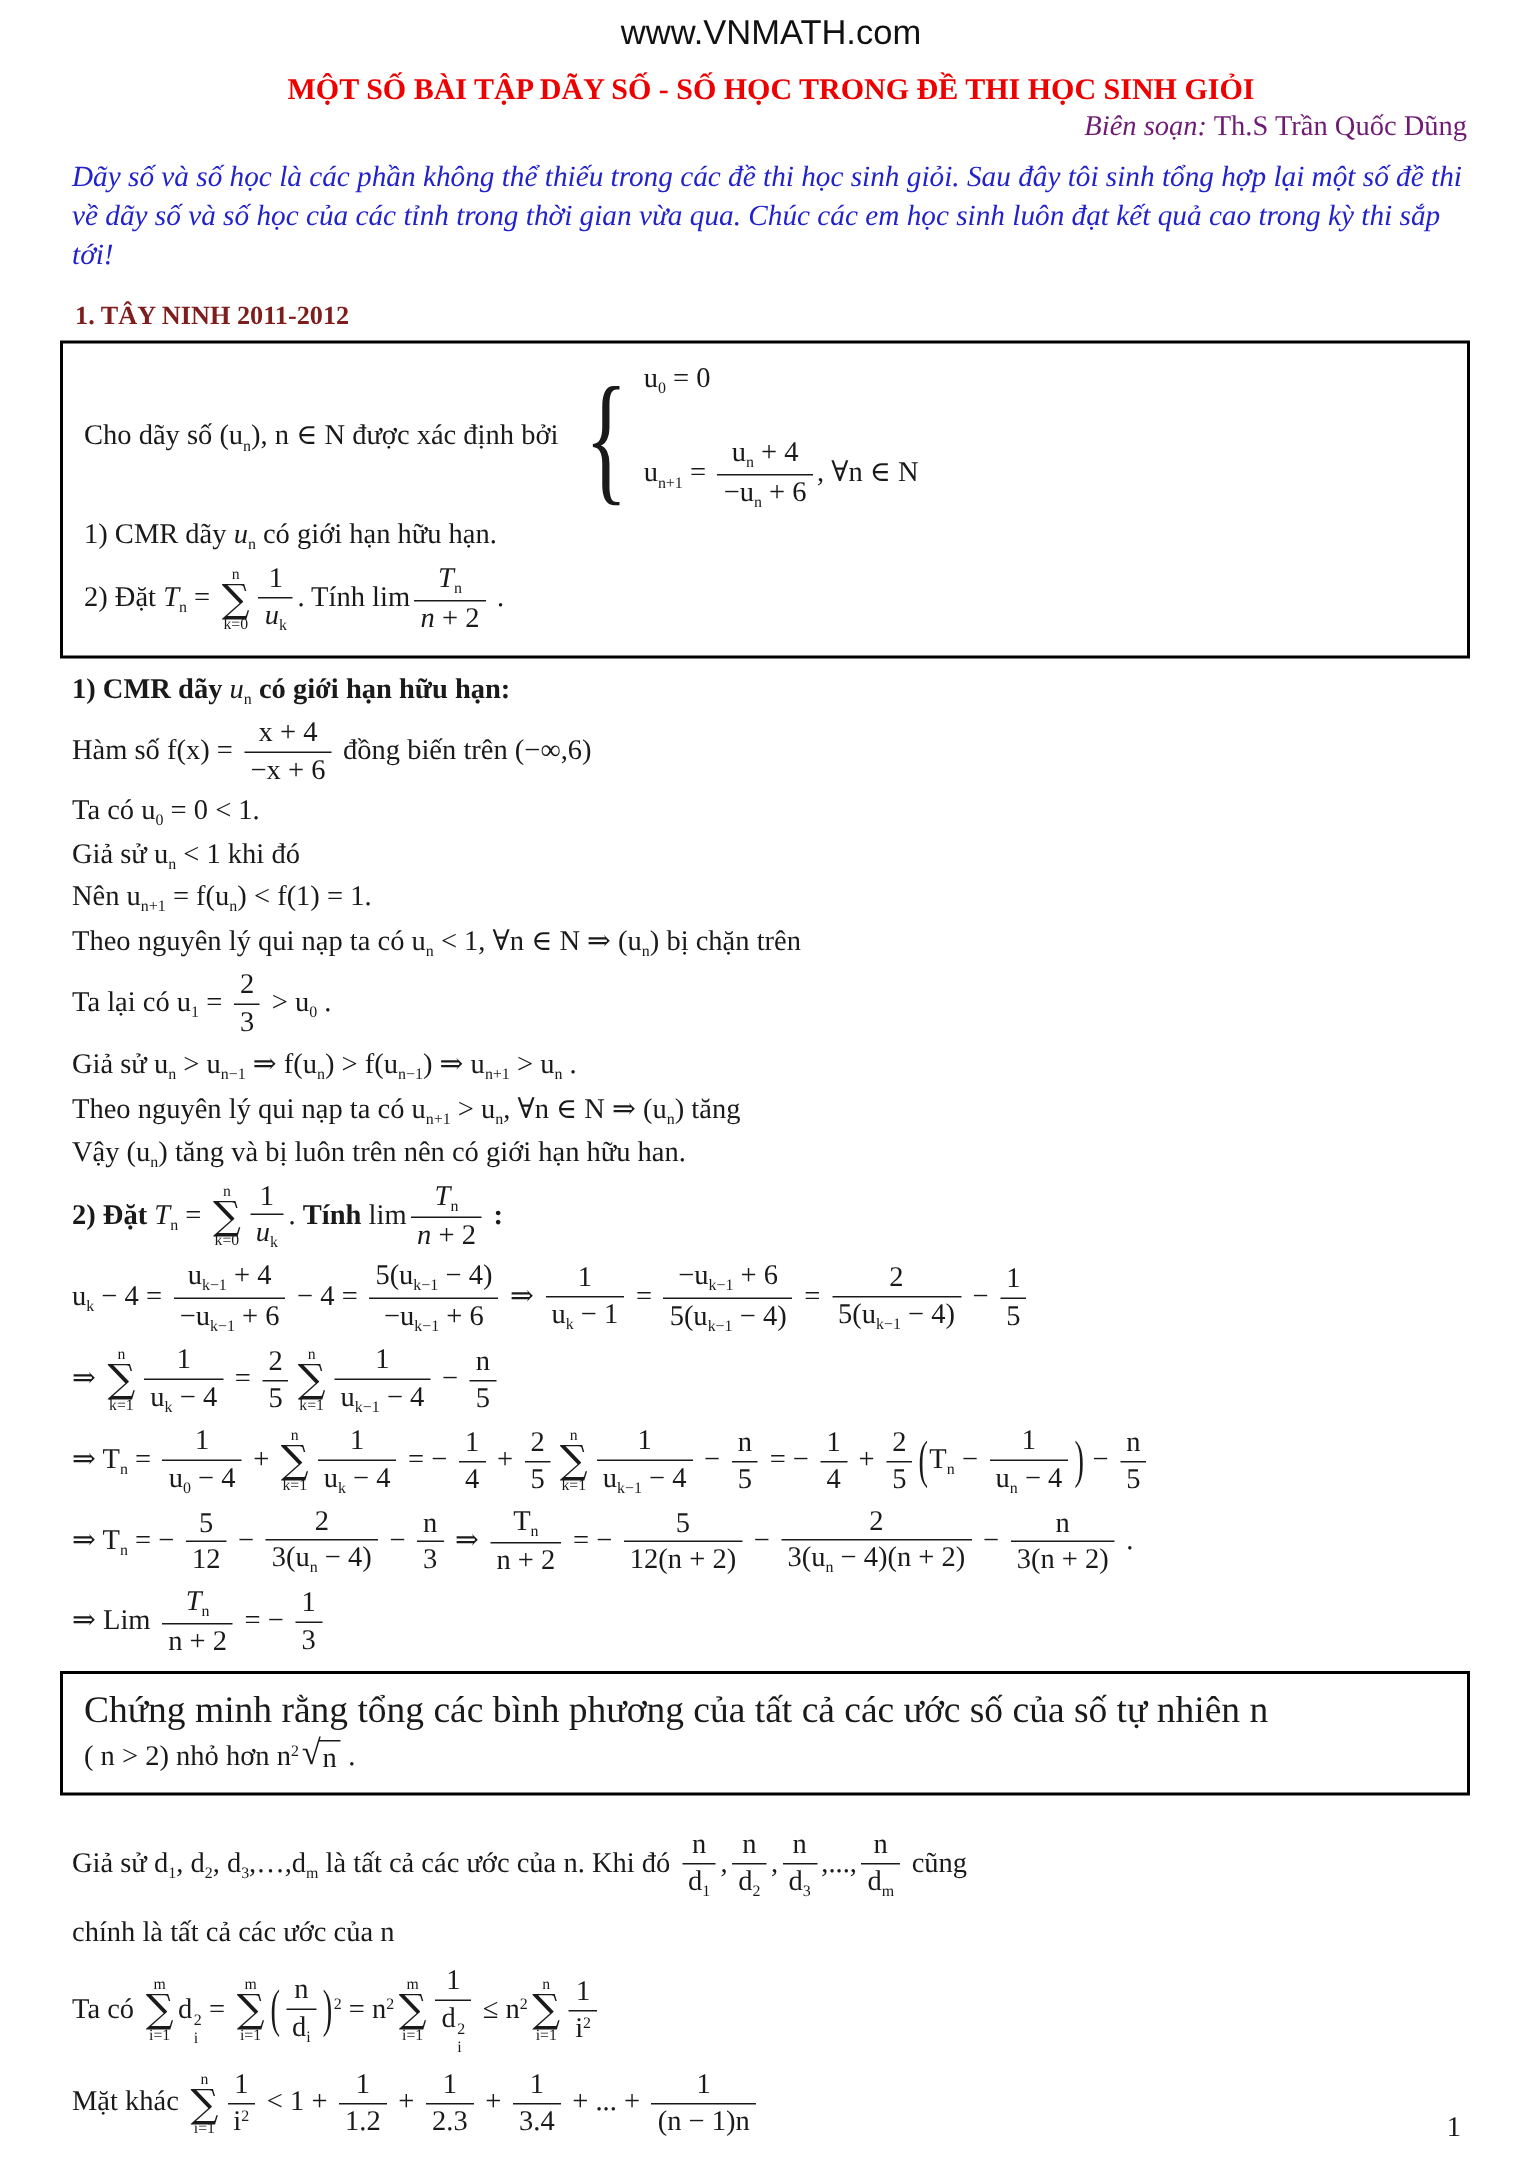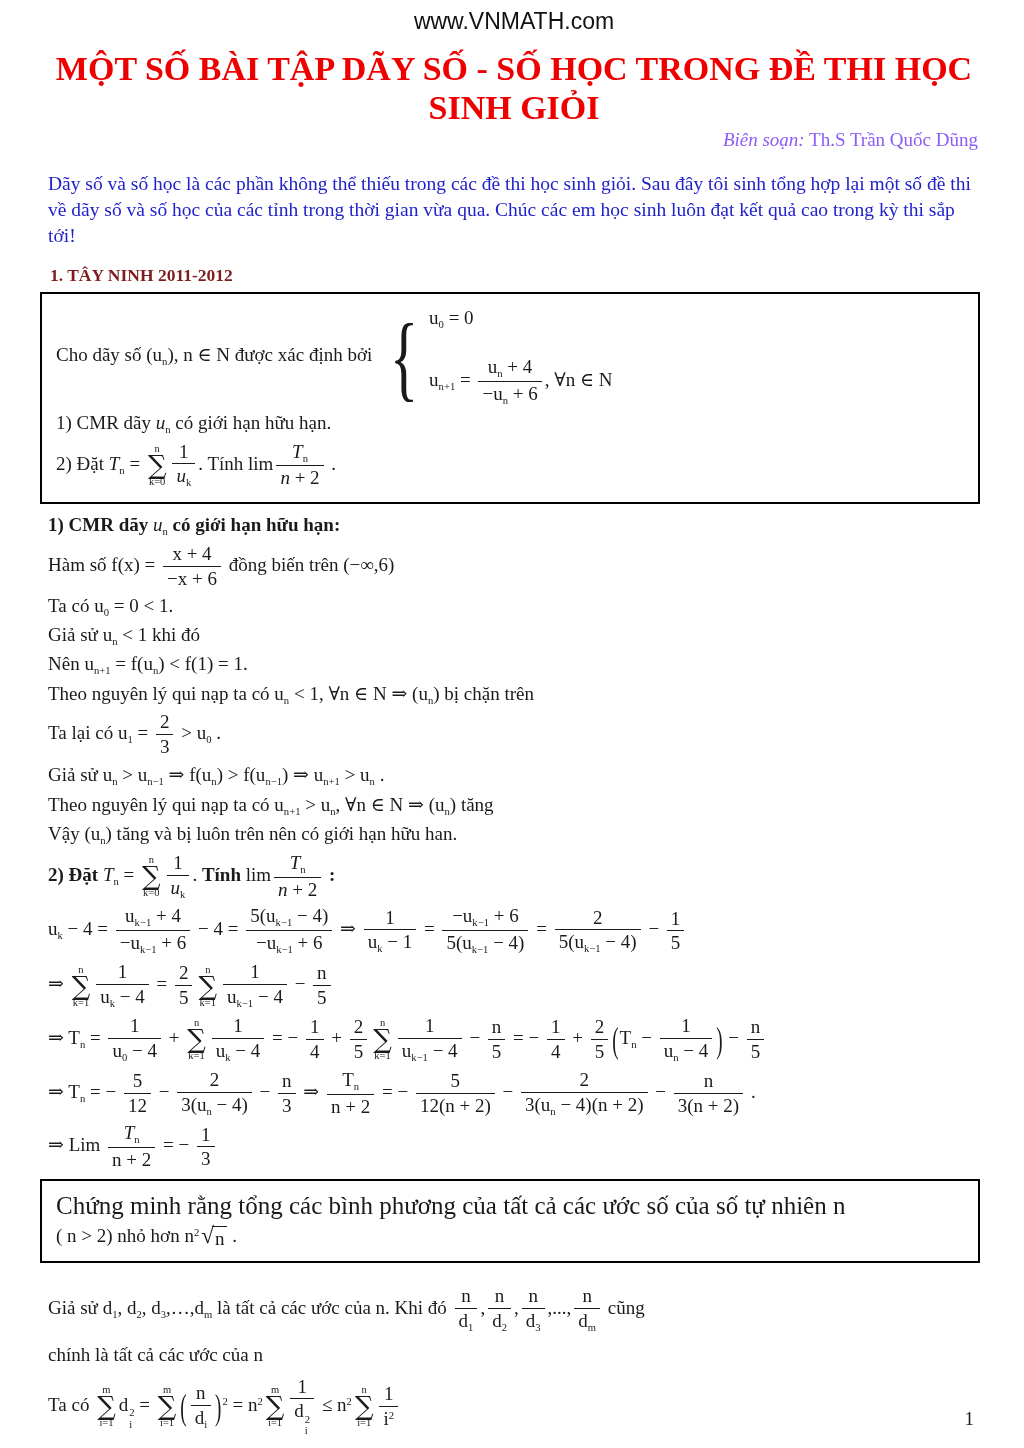--- a/index.html
+++ b/index.html
@@ -3,24 +3,24 @@
 <meta charset="utf-8">
 <style>
   html,body{margin:0;padding:0;background:#ffffff;}
   .page{
     width:1018px;height:1448px;box-sizing:border-box;position:relative;
     padding:8px 38px 0 48px;background:#fff;overflow:hidden;
     font-family:"Liberation Serif","DejaVu Serif",serif;color:#1a1a1a;
   }
   .watermark{text-align:center;font-family:"Liberation Sans","DejaVu Sans",sans-serif;
     font-size:23px;color:#111;margin-bottom:14px;}
-  .title{text-align:center;font-weight:bold;font-size:34px;margin:10px 0 2px 0;line-height:1.15;}
+  .title{text-align:center;font-weight:bold;font-size:20px;margin:10px 0 2px 0;line-height:1.15;}
   .byline{text-align:right;font-size:19px;margin:2px 2px 0 0;}
   .byline .lbl{font-style:italic;}
-  .intro{font-size:19.5px;line-height:1.33;margin:20px 0 0 0;}
+  .intro{font-style:italic;font-size:19.5px;line-height:1.33;margin:10px 0 0 0;}
   .sect{font-weight:bold;font-size:17.5px;margin:16px 0 6px 2px;color:#7f1d1d;}
   .pbox{border:2px solid #000;padding:8px 14px;margin:2px 0 10px -8px;}
   .pbox2{border:2px solid #000;padding:6px 14px;margin:8px 0 10px -8px;}
   .line{font-size:19px;margin:5px 0;white-space:nowrap;}
   .tline{font-size:25px;margin:5px 0;}
   .mb{font-weight:bold;}
   .mi{font-style:italic;}
   sub{font-size:0.56em;vertical-align:-0.4em;line-height:1;}
   sup{font-size:0.56em;vertical-align:0.55em;line-height:1;}
   .frac{display:inline-block;text-align:center;vertical-align:middle;margin:0 3px;line-height:1.15;}
@@ -45,21 +45,21 @@
 </style>
 </head>
 <body>
 
 <div class="page">
 
   <div class="watermark">www.VNMATH.com</div>
 
   <h1 class="title" style="color:#ee0000;">MỘT SỐ BÀI TẬP DÃY SỐ - SỐ HỌC TRONG ĐỀ THI HỌC SINH GIỎI</h1>
 
-  <div class="byline" style="color:#8b5cf6;">
+  <div class="byline" style="color:#701a75;">
     <span class="lbl">Biên soạn:</span><span> Th.S Trần Quốc Dũng</span>
   </div>
 
   <p class="intro" style="color:#2222cc;">Dãy số và số học là các phần không thể thiếu trong các đề thi học sinh giỏi. Sau đây tôi sinh tổng hợp lại một số đề thi về dãy số và số học của các tỉnh trong thời gian vừa qua. Chúc các em học sinh luôn đạt kết quả cao trong kỳ thi sắp tới!</p>
 
   <h2 class="sect">1. TÂY NINH 2011-2012</h2>
 
   <div class="pbox">
     <div class="line"><span class="mt">Cho dãy số (u</span><sub>n</sub><span class="mt">),  n ∈ N  được xác định bởi </span><span class="cases">
           <span class="lbrace">{</span>

